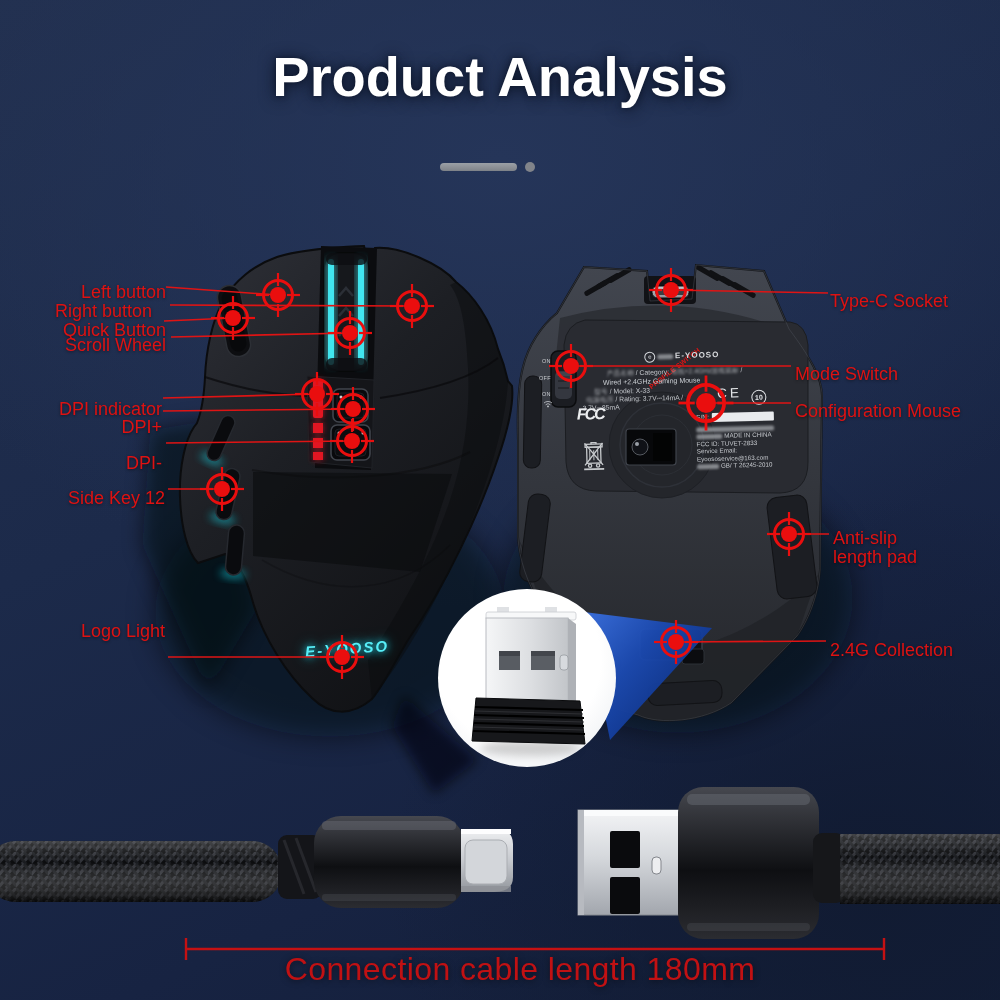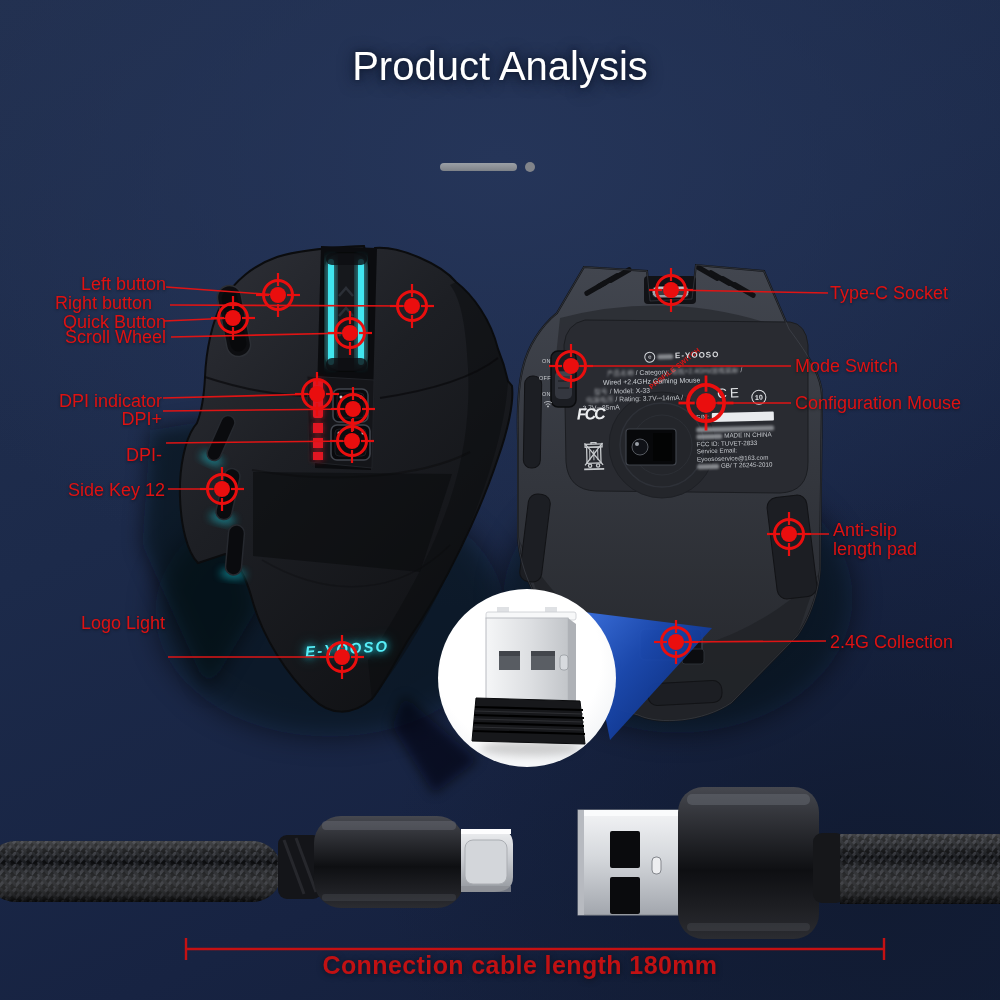--- a/index.html
+++ b/index.html
@@ -6,29 +6,29 @@
   .stage{position:relative;width:1000px;height:1000px;overflow:hidden;
     font-family:"Liberation Sans",sans-serif;
     background:
       radial-gradient(1100px 750px at 50% 16%, #253559 0%, rgba(37,53,89,0) 60%),
       radial-gradient(900px 700px at 88% 88%, #111b32 0%, rgba(17,27,50,0) 55%),
       linear-gradient(155deg,#22304f 0%,#1c2a4a 40%,#172342 72%,#121d37 100%);}
   .abs{position:absolute;}
   svg{display:block;}
   #scene{position:absolute;left:0;top:0;z-index:1;}
   #overlay{position:absolute;left:0;top:0;z-index:10;pointer-events:none;}
-  .page-title{left:0;right:0;top:44px;text-align:center;color:#ffffff;font-size:40px;
-    font-weight:400;letter-spacing:0px;z-index:5;
+  .page-title{left:0;right:0;top:44px;text-align:center;color:#ffffff;font-size:56px;
+    font-weight:700;letter-spacing:0px;z-index:5;
     text-shadow:0 2px 16px rgba(8,14,30,.9),0 0 5px rgba(10,16,34,.6);}
   .divider-bar{left:440px;top:163px;width:77px;height:8px;border-radius:4px;
     background:linear-gradient(180deg,#9ba0a6,#7e8288);z-index:5;}
   .divider-dot{left:525px;top:162px;width:10px;height:10px;border-radius:50%;
     background:#81848a;z-index:5;}
   .lbl{position:absolute;color:#de1212;font-size:18px;line-height:19px;white-space:nowrap;
-    text-shadow:0 1px 3px rgba(0,0,0,.45);z-index:6;}
+    text-shadow:0 1px 3px rgba(0,0,0,.45);z-index:6;margin-top:8px;}
   .lbl.left-side{transform:translateX(-100%);}
   .mouse-logo{left:302px;top:640px;width:90px;text-align:center;color:#57eef8;
     font-size:15px;font-weight:700;font-style:italic;letter-spacing:2px;
     transform:rotate(-4deg);z-index:6;
     text-shadow:0 0 7px #23cfe0,0 0 14px rgba(35,207,224,.75);}
   .plate{left:560px;top:348px;width:262px;height:142px;transform:rotate(-1.5deg);
     transform-origin:0 0;color:#c3c6cb;font-size:6.8px;line-height:7.5px;z-index:6;}
   .plate .row{position:absolute;white-space:nowrap;}
   .cjk{filter:blur(1px);opacity:.85;}
   .bbar{display:inline-block;background:#9b9ea3;border-radius:2px;filter:blur(1.2px);
@@ -40,21 +40,21 @@
   .ce-mark{font-size:13.5px;letter-spacing:3px;color:#e4e6e9;}
   .ten-badge{width:13px;height:13px;border:1.3px solid #e4e6e9;border-radius:50%;
     font-size:7px;font-weight:700;line-height:13px;text-align:center;color:#e4e6e9;}
   .sn-box{display:inline-block;width:62px;height:9px;background:#e9ebee;border-radius:1px;
     vertical-align:middle;margin-left:3px;}
   .switch-lbl{position:absolute;color:#c9ccd0;font-size:5.5px;line-height:6px;z-index:6;
     letter-spacing:.3px;}
   .profile-note{left:650px;top:384px;width:70px;transform:rotate(-38deg);transform-origin:0 50%;
     color:#e01313;font-size:6.8px;font-weight:700;letter-spacing:.3px;z-index:6;white-space:nowrap;}
   .cable-label{left:270px;top:951px;width:500px;text-align:center;color:#c11113;
-    font-size:25px;font-weight:700;letter-spacing:.4px;z-index:6;
+    font-size:32px;font-weight:400;letter-spacing:.4px;z-index:6;
     text-shadow:0 1px 6px rgba(0,0,0,.5);}
 </style>
 </head>
 <body>
 
 <div class="stage">
 
   <svg id="scene" width="1000" height="1000" viewBox="0 0 1000 1000">
     <defs>
       <linearGradient id="gTop" x1="0" y1="0" x2="0.7" y2="1">

